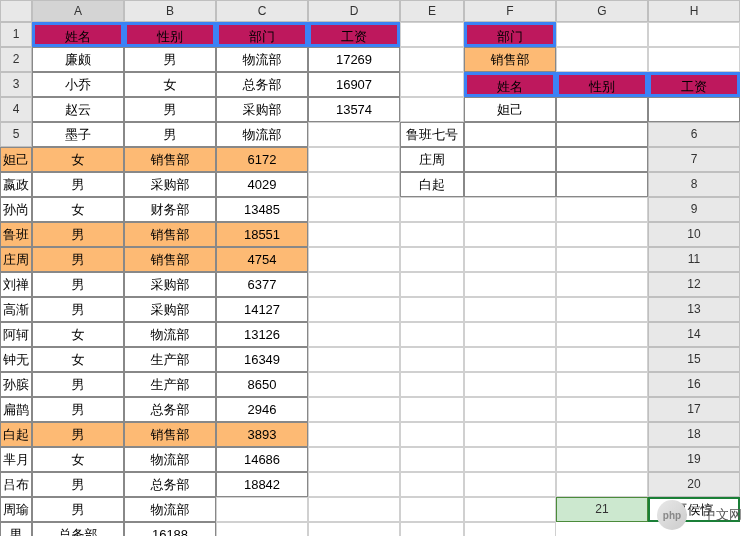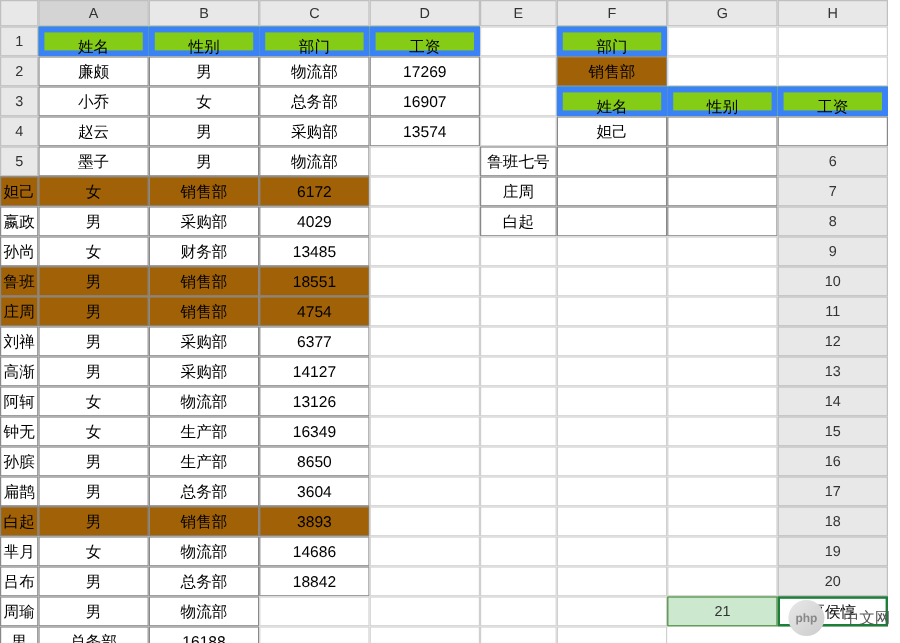--- a/index.html
+++ b/index.html
@@ -4,22 +4,22 @@
   <style>
     * { box-sizing: border-box; margin: 0; padding: 0; }
     body { font-family: "Microsoft YaHei", Arial, sans-serif; font-size: 13px; background: #fff; position: relative; width: 750px; height: 536px; overflow: hidden; }
     .sheet { display: grid; grid-template-columns: 32px 92px 92px 92px 92px 64px 92px 92px 92px; }
     .hdr { background: #e8e8e8; border: 1px solid #bfbfbf; text-align: center; height: 22px; line-height: 20px; color: #333; font-size: 12px; }
     .hdr.sel { background: #d4d4d4; }
     .rowhdr { background: #e8e8e8; border: 1px solid #bfbfbf; text-align: center; height: 25px; line-height: 23px; color: #333; font-size: 12px; }
     .rowhdr.green { background: #cce8cf; border-color: #4b8b3b; color: #333; }
     .cell { border: 1px solid #d0d0d0; height: 25px; line-height: 23px; text-align: center; background: #fff; }
     .cell.bor { border: 1px solid #888; }
-    .cell.th { background: #84cc16; border: 5px solid #3b82f6; }
-    .cell.pink { background: #a16207; border: 1px solid #888; }
+    .cell.th { background: #be185d; border: 3px solid #3b82f6; }
+    .cell.pink { background: #fdba74; border: 1px solid #888; }
     .cell.selcell { outline: 2px solid #1a7f37; outline-offset: -2px; }
     .watermark { position: absolute; right: 8px; bottom: 6px; display: flex; align-items: center; gap: 16px; font-size: 13px; color: #555; }
     .wm-ico { width: 30px; height: 30px; border-radius: 50%; background: linear-gradient(135deg,#e8e8e8,#ccc); display: flex; align-items: center; justify-content: center; font-size: 10px; color: #888; font-weight: bold; }
   </style>
 </head>
 <body>
 
 <div class="sheet">
 
   <div class="hdr"></div>
@@ -178,21 +178,21 @@
   <div class="cell bor">8650</div>
   <div class="cell"></div>
   <div class="cell"></div>
   <div class="cell"></div>
   <div class="cell"></div>
 
   <div class="rowhdr">16</div>
   <div class="cell bor">扁鹊</div>
   <div class="cell bor">男</div>
   <div class="cell bor">总务部</div>
-  <div class="cell bor">3604</div>
+  <div class="cell bor">2946</div>
   <div class="cell"></div>
   <div class="cell"></div>
   <div class="cell"></div>
   <div class="cell"></div>
 
   <div class="rowhdr">17</div>
   <div class="cell pink">白起</div>
   <div class="cell pink">男</div>
   <div class="cell pink">销售部</div>
   <div class="cell pink">3893</div>

